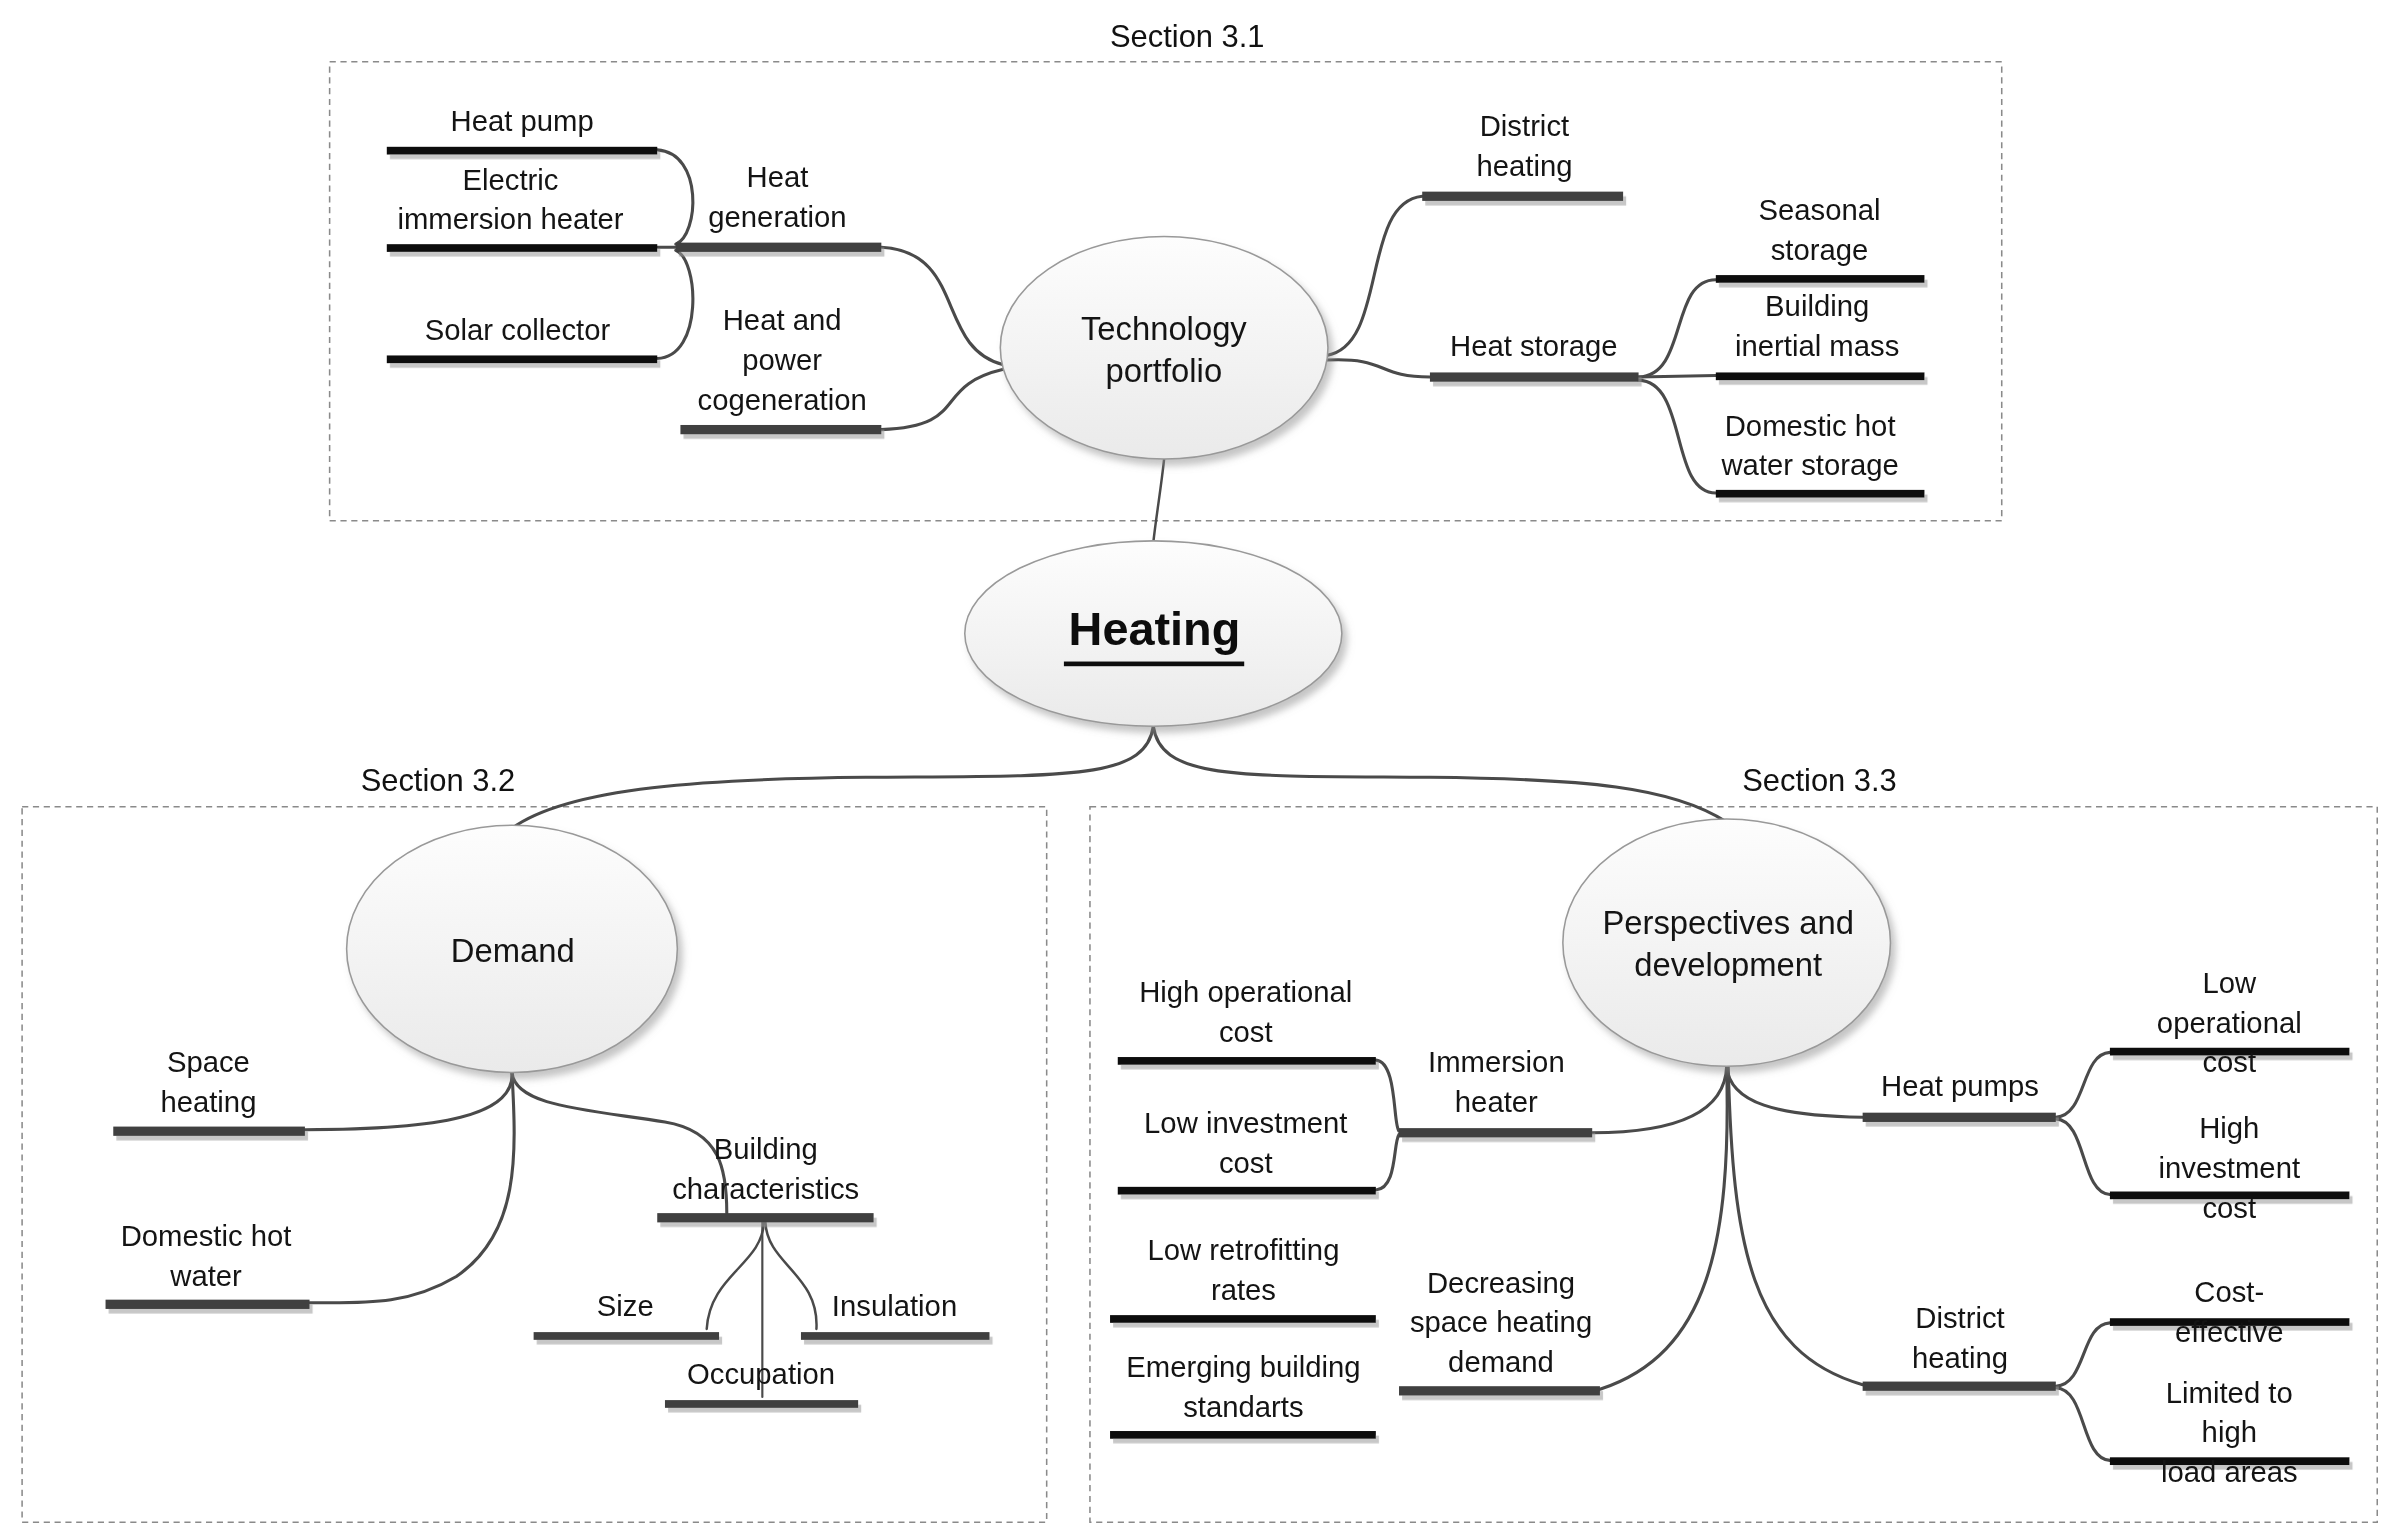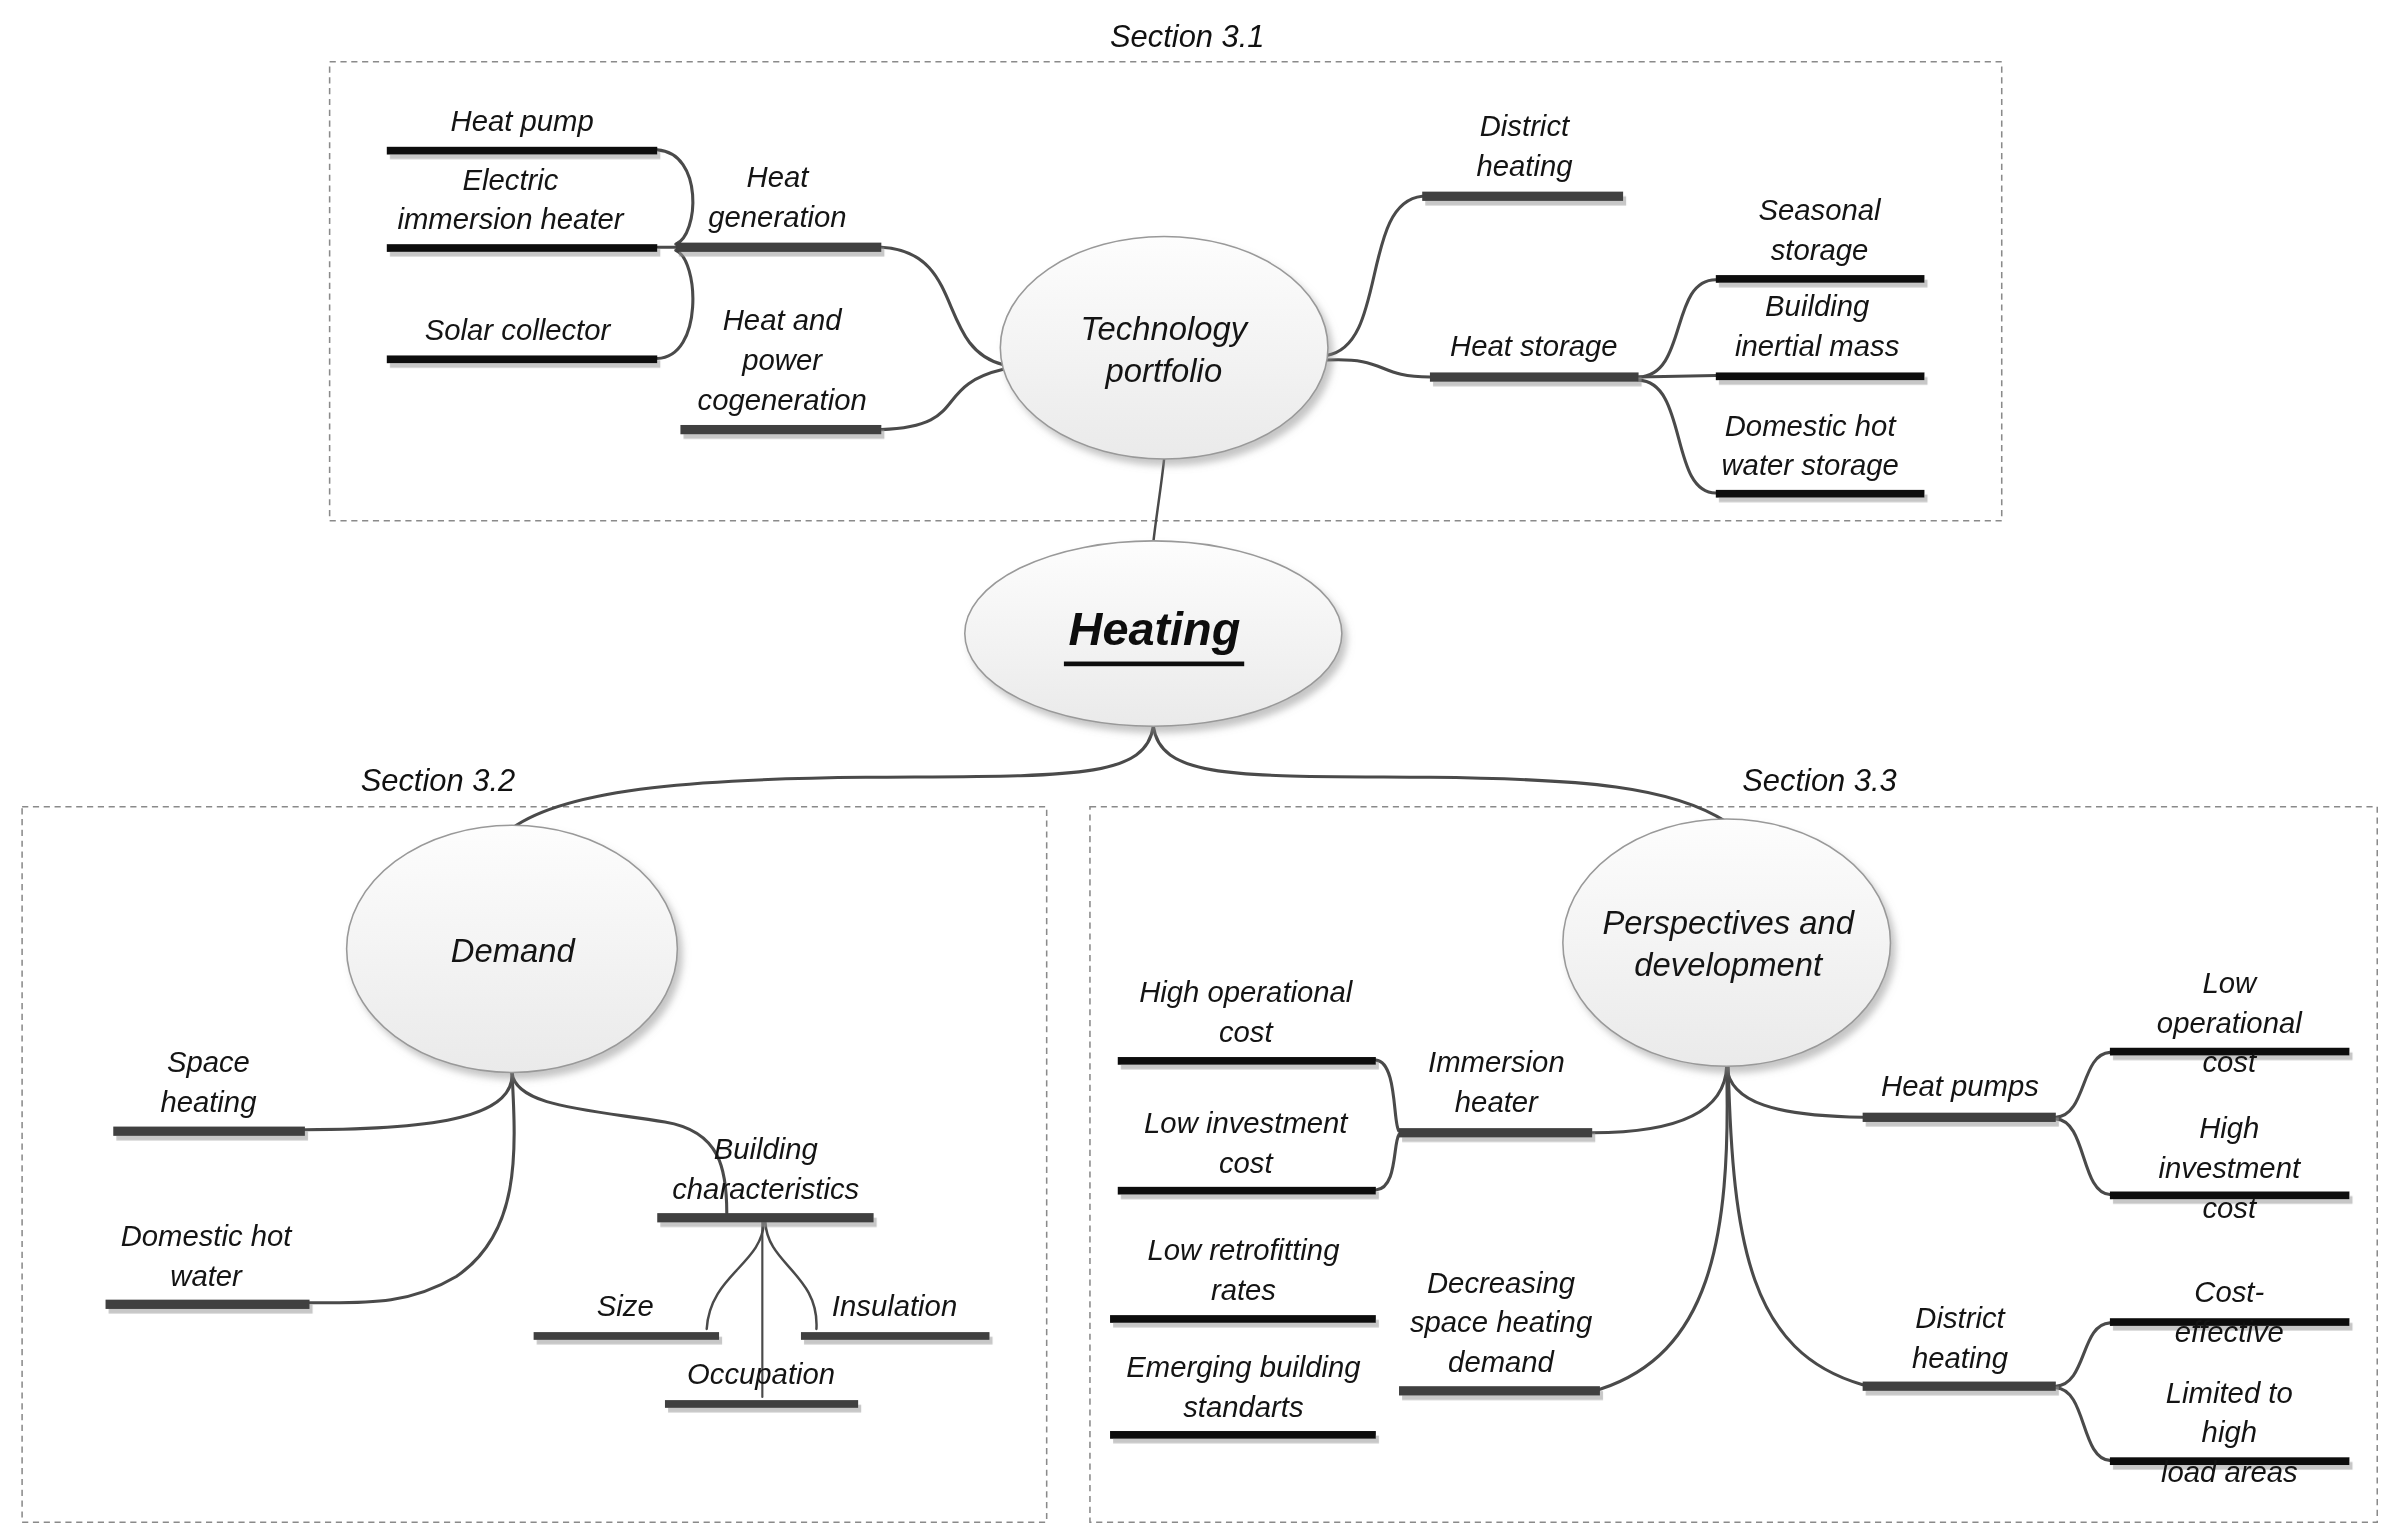--- a/index.html
+++ b/index.html
@@ -1,16 +1,16 @@
 <!DOCTYPE html>
 <html style="font-size:10.6px"><head>
 <meta charset="utf-8">
 <style>
   html,body{margin:0;padding:0;background:#ffffff;}
-  .viewport{width:2389px;height:1534px;overflow:hidden;background:#ffffff;font-style:italic;}
+  .viewport{width:2389px;height:1534px;overflow:hidden;background:#ffffff;}
   .stage{width:1020px;height:654px;position:relative;background:#ffffff;
          font-family:"Liberation Sans", sans-serif;color:#141414;
          transform:scale(2.3417);transform-origin:0 0;}
   .stage svg{position:absolute;left:0;top:0;}
   .lbl{position:absolute;transform:translateX(-50%);text-align:center;
        white-space:pre-line;font-size:12.5px;line-height:17px;color:#141414;}
   .topic{position:absolute;transform:translate(-50%,-50%);text-align:center;
          white-space:pre-line;font-size:14px;line-height:18px;color:#141414;}
   .root-label{position:absolute;transform:translate(-50%,-50%);text-align:center;
          font-size:20px;font-weight:700;color:#0d0d0d;

